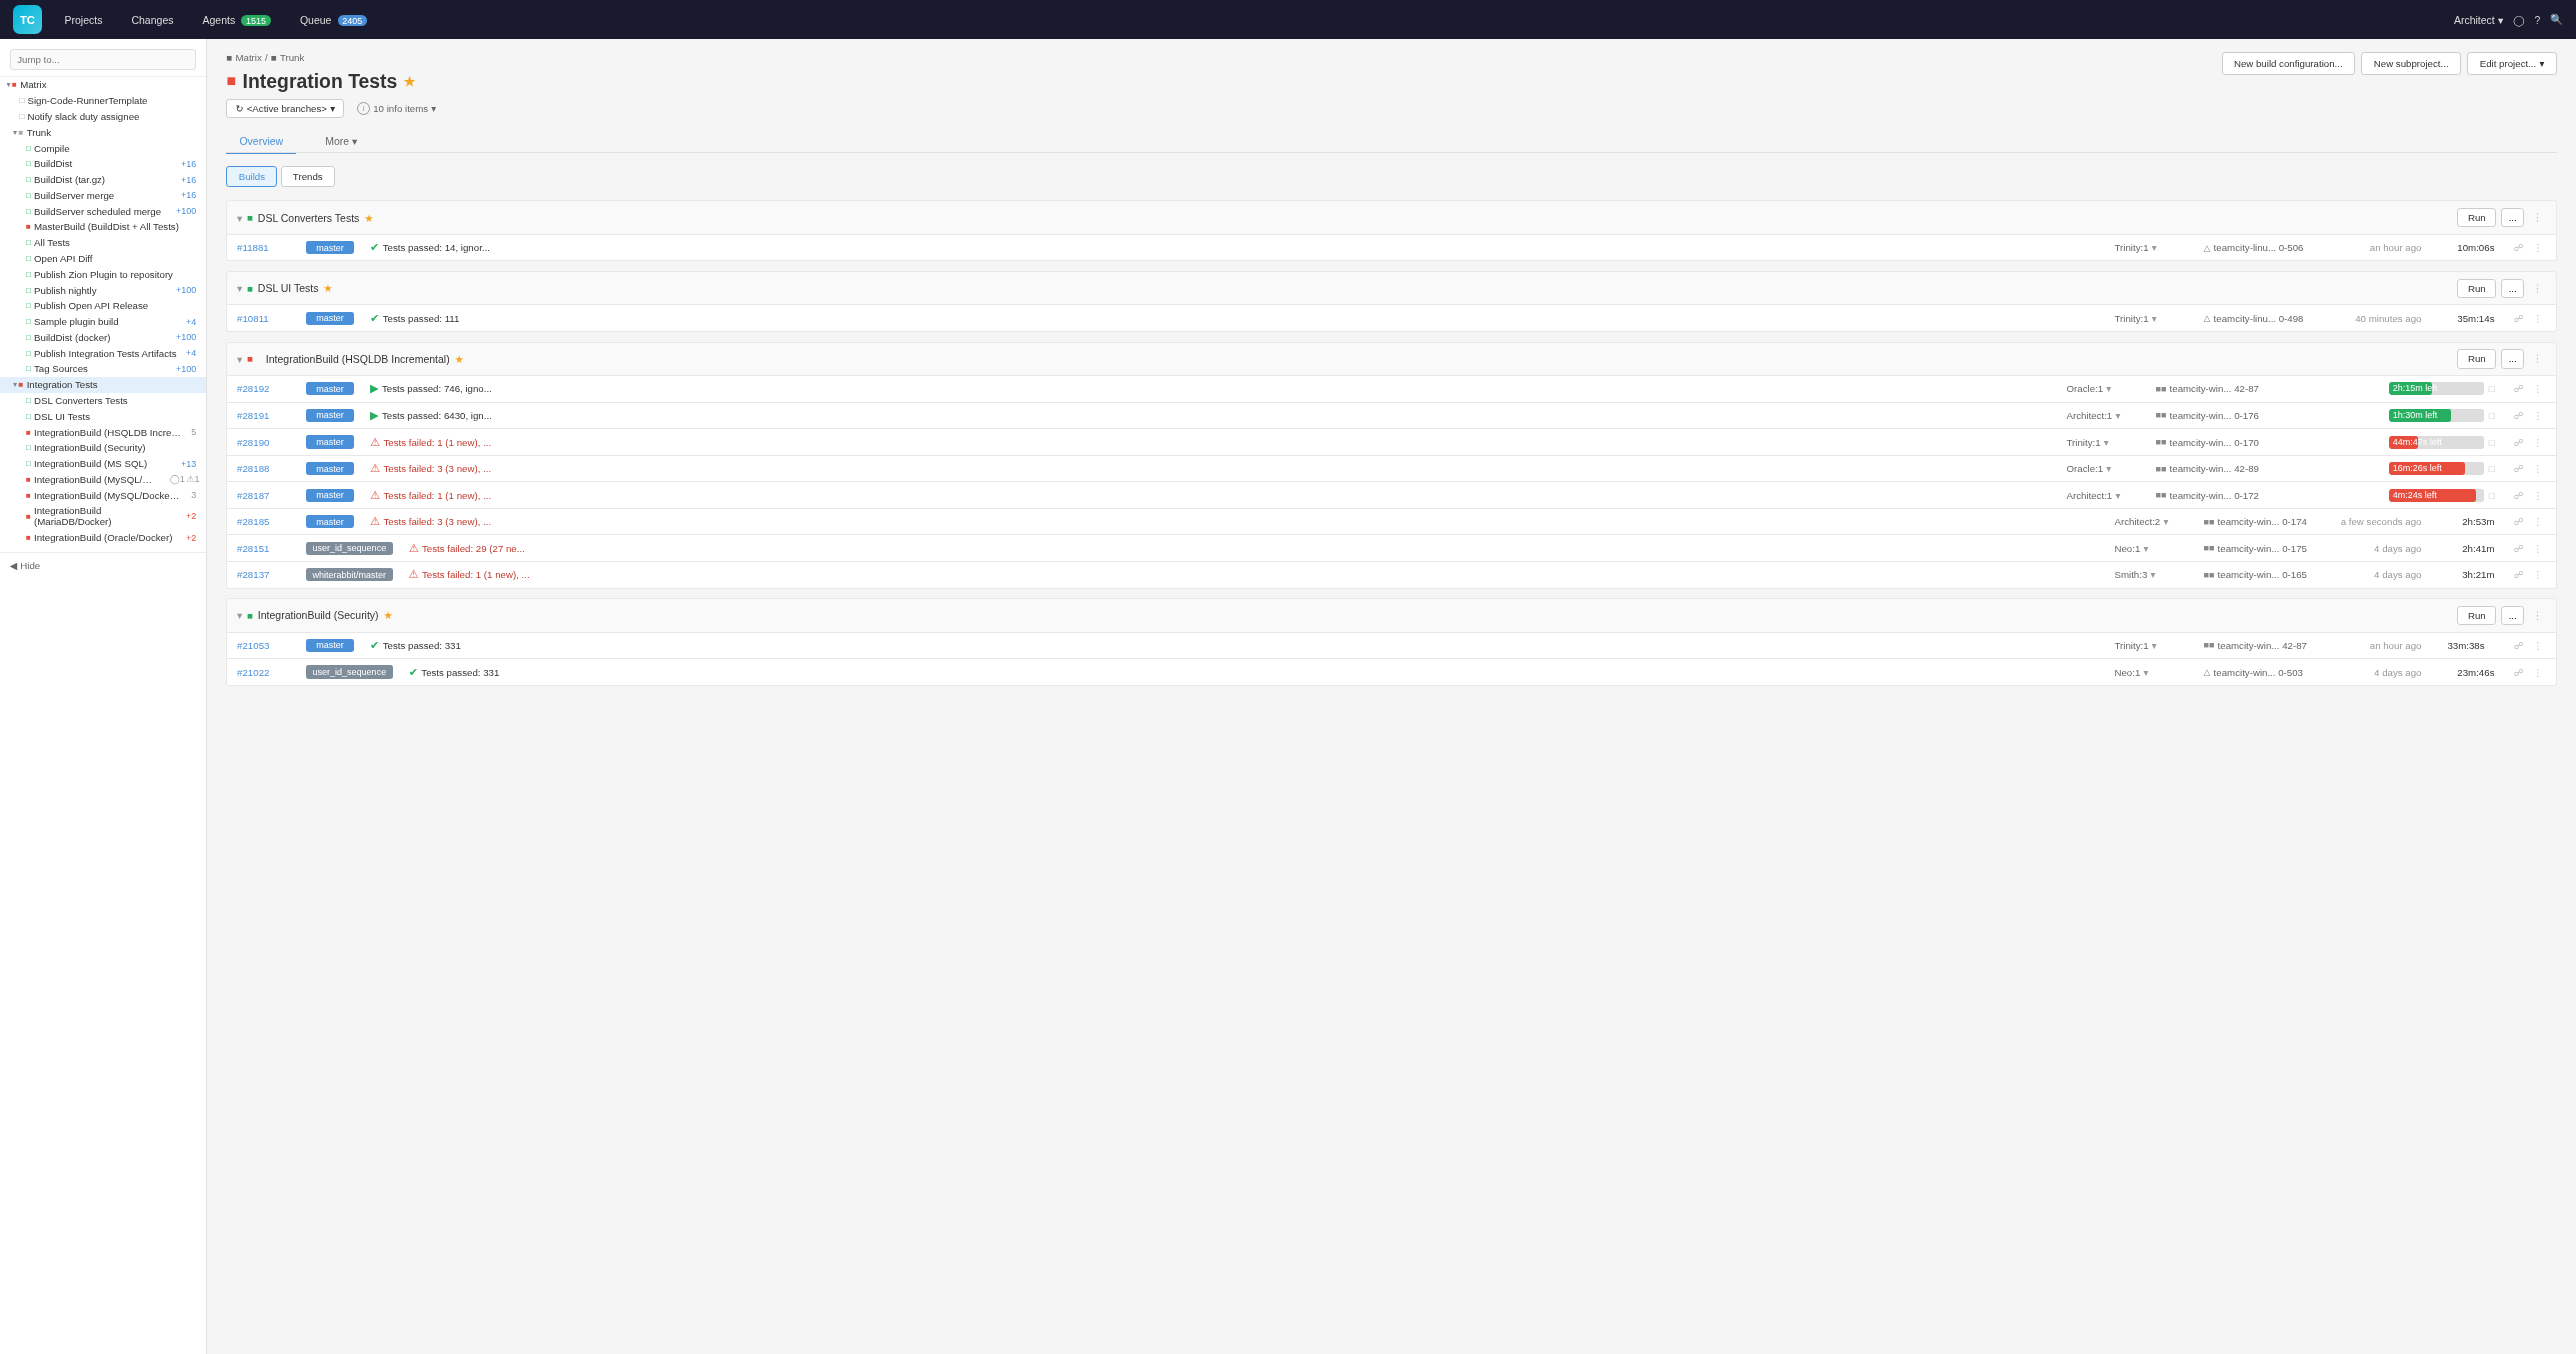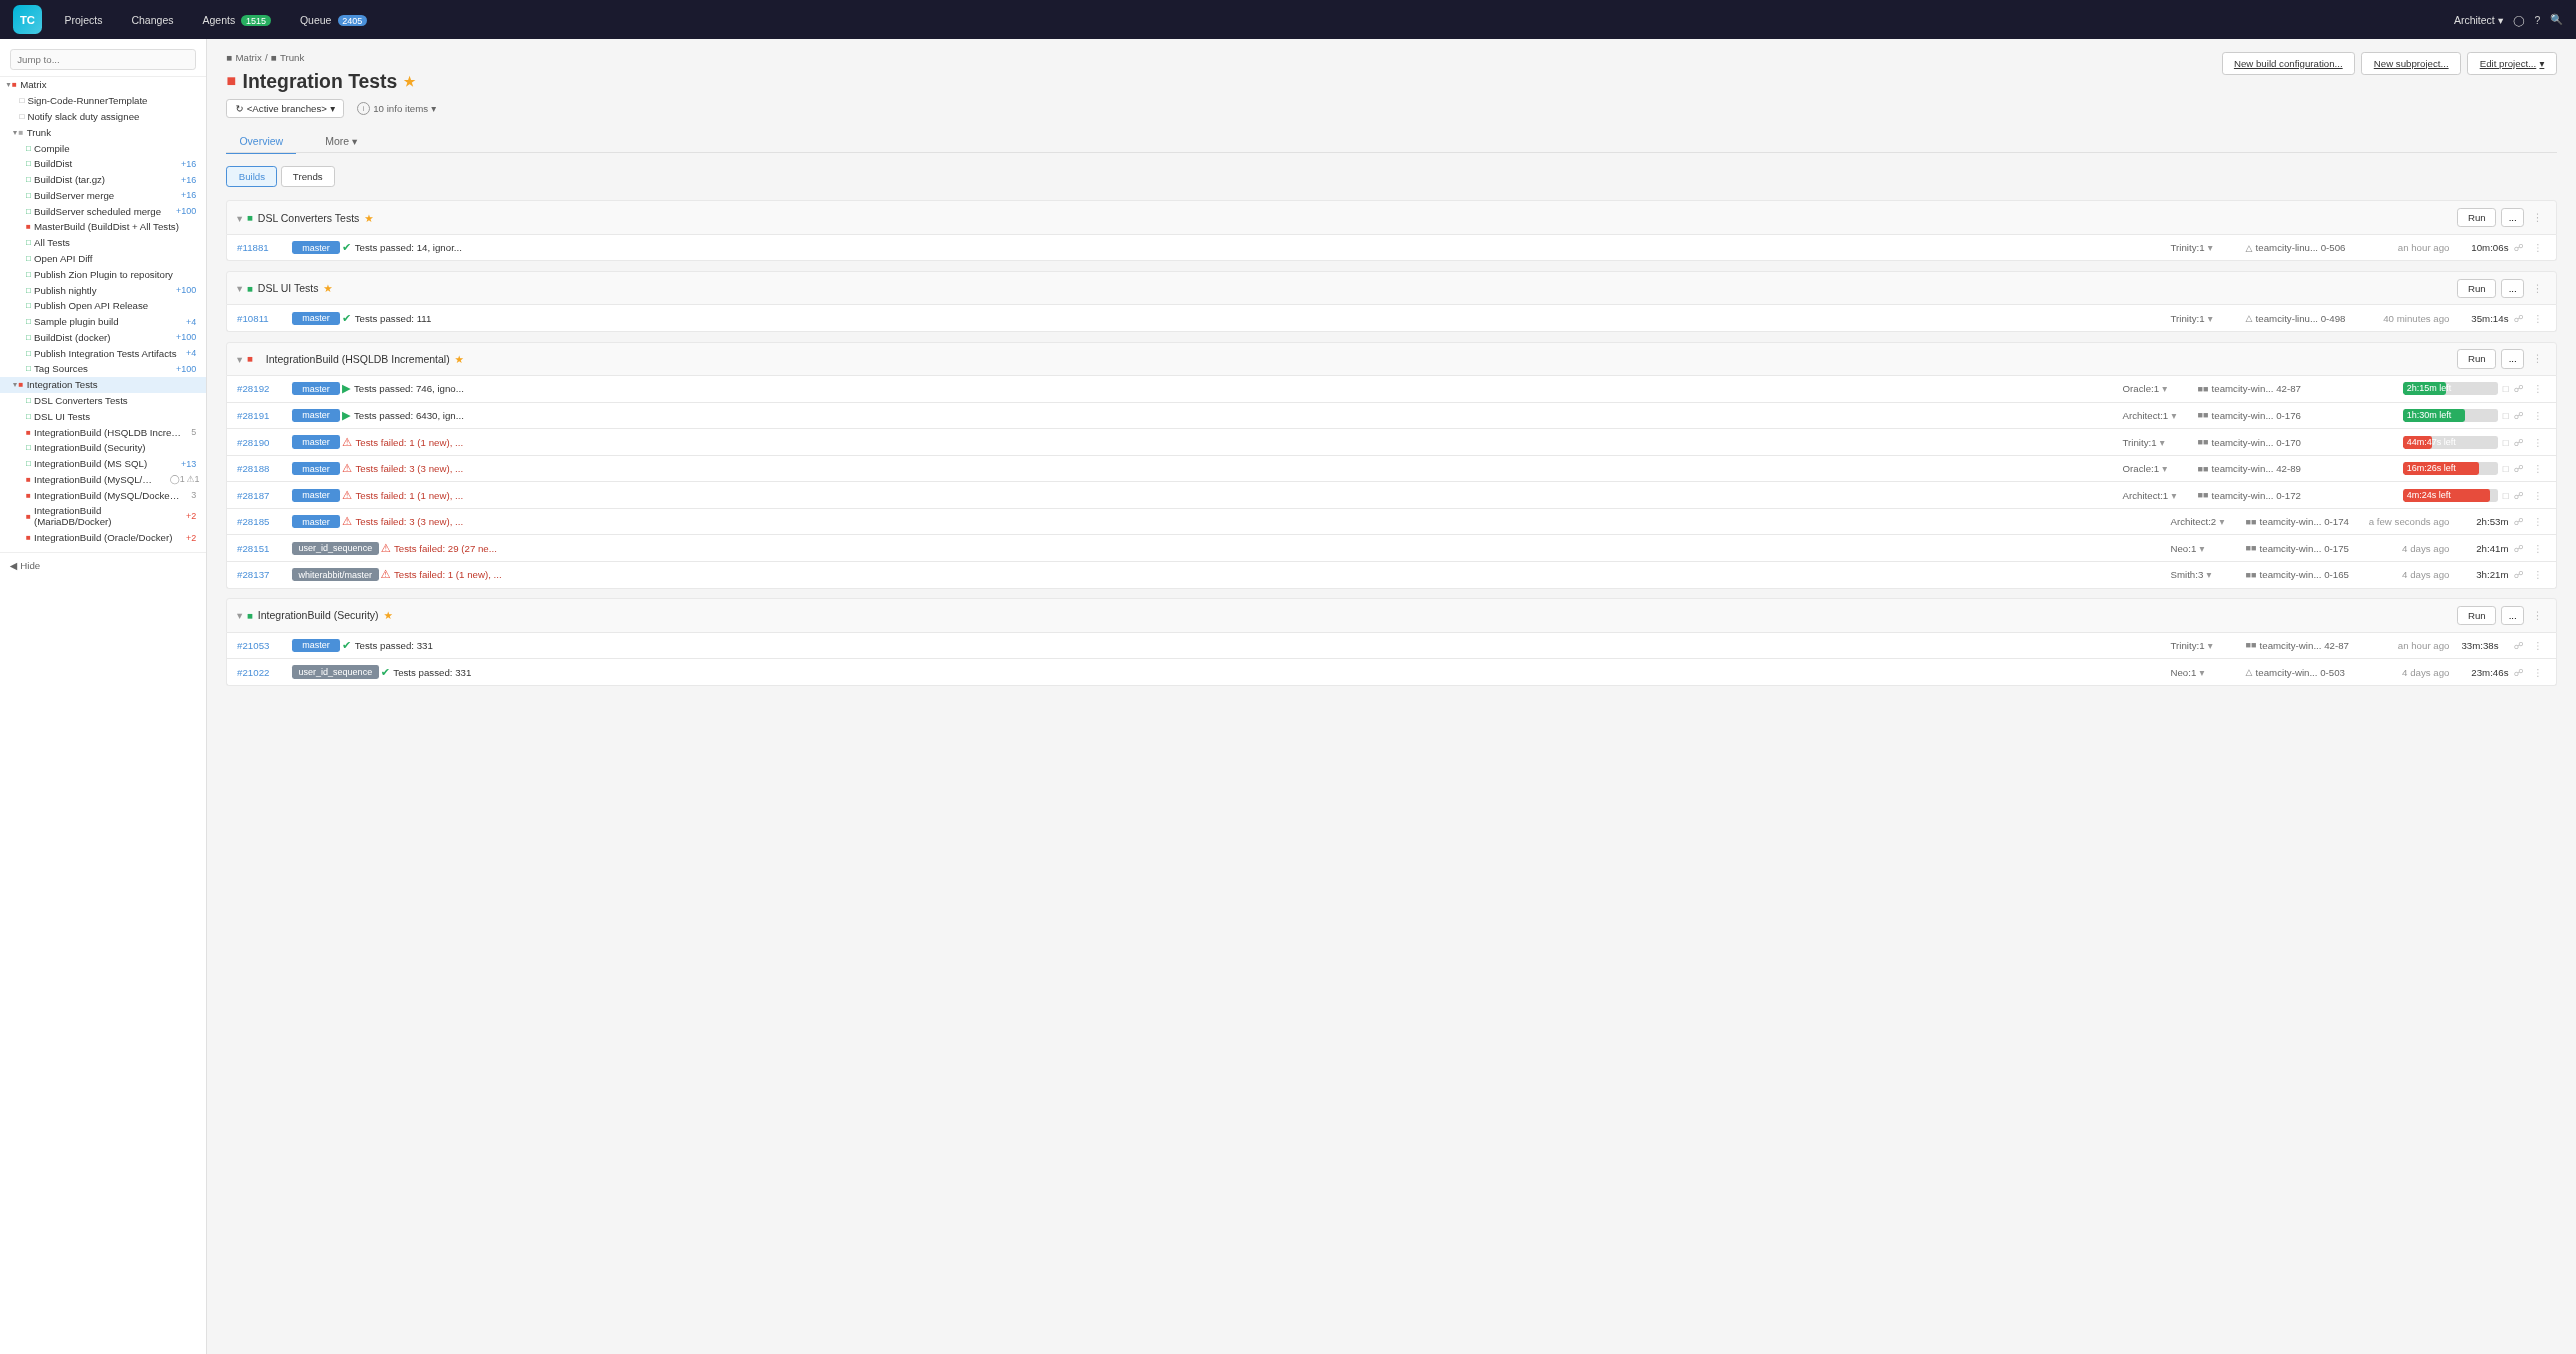--- a/index.html
+++ b/index.html
@@ -73,21 +73,21 @@
     
     .main { flex: 1; overflow-y: auto; padding: 13px 19.4px; }
 
     
     .breadcrumb { font-size: 9.7px; color: #666; margin-bottom: 6.5px; display: flex; align-items: center; gap: 3.2px; }
     .breadcrumb span { cursor: pointer; }
     .page-title { font-size: 19.4px; font-weight: bold; color: #333; display: flex; align-items: center; gap: 6.5px; }
     .page-title .project-icon { color: #e74c3c; font-size: 16px; }
     .star-icon { color: #f5a623; font-size: 13px; cursor: pointer; }
     .header-actions { display: flex; gap: 6.5px; }
-    .btn { padding: 4.8px 11.3px; border-radius: 3.2px; border: 0.8px solid #ccc; background: #fff; cursor: pointer; font-size: 9.7px; color: #333; text-decoration: underline; }
+    .btn { padding: 4.8px 11.3px; border-radius: 3.2px; border: 0.8px solid #ccc; background: #fff; cursor: pointer; font-size: 9.7px; color: #333; }
     .btn-dropdown { display: flex; align-items: center; gap: 3.2px; }
 
     
     .sub-header { display: flex; align-items: center; gap: 13px; margin-bottom: 9.7px; }
     .branch-filter { display: flex; align-items: center; gap: 3.2px; padding: 3.2px 8px; border: 0.8px solid #ccc; border-radius: 3.2px; cursor: pointer; font-size: 9.7px; background: #fff; }
     .info-badge { display: flex; align-items: center; gap: 3.2px; font-size: 9.7px; color: #666; cursor: pointer; }
     .info-badge .info-circle { width: 13px; height: 13px; border-radius: 50%; border: 1.2px solid #999; display: flex; align-items: center; justify-content: center; font-size: 8px; color: #999; }
 
     
     .tabs { display: flex; gap: 16px; margin-bottom: 13px; border-bottom: 1.6px solid #e0e0e0; }
@@ -115,21 +115,21 @@
     .more-btn { padding: 3.2px 6.5px; background: #fff; border: 0.8px solid #ccc; border-radius: 3.2px; cursor: pointer; font-size: 9.7px; }
 
     
     .build-row {
       display: flex; align-items: center;
       padding: 5.7px 9.7px;
       border: 0.8px solid #e8e8e8;
       border-top: none;
       background: #fff;
       font-size: 9.7px;
-      gap: 2px;
+      gap: 16px;
     }
     .build-row:last-child { border-radius: 0 0 3.2px 3.2px; }
 
     .build-num { color: #4a90d9; cursor: pointer; min-width: 53px; }
     .build-branch { padding: 1.6px 6.5px; background: #4a90d9; color: white; border-radius: 2.4px; font-size: 9px; white-space: nowrap; min-width: 48px; text-align: center; }
     .build-branch.alt { background: #7f8c9a; }
     .build-status { flex: 1; display: flex; align-items: center; gap: 3.2px; }
     .status-text { color: #333; }
     .status-text.fail { color: #c0392b; }
     .agent { color: #666; min-width: 81px; display: flex; align-items: center; gap: 3.2px; }

